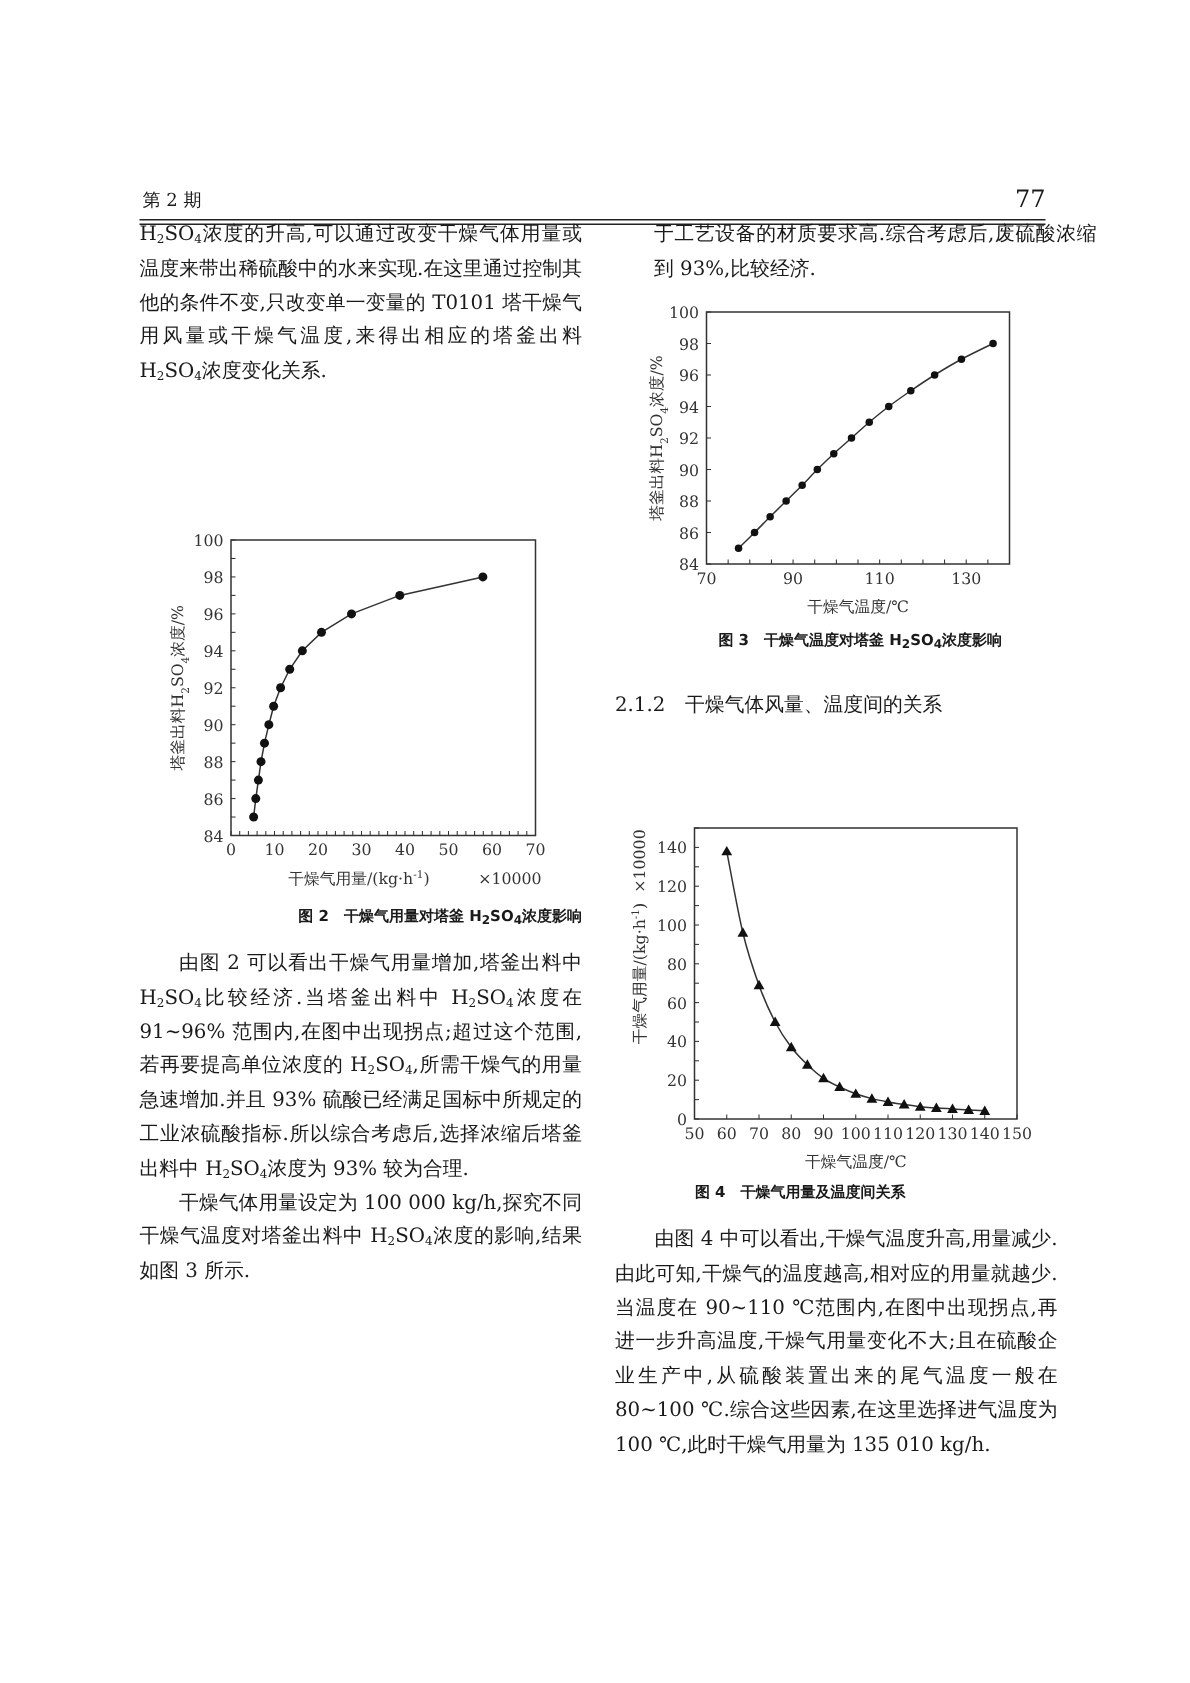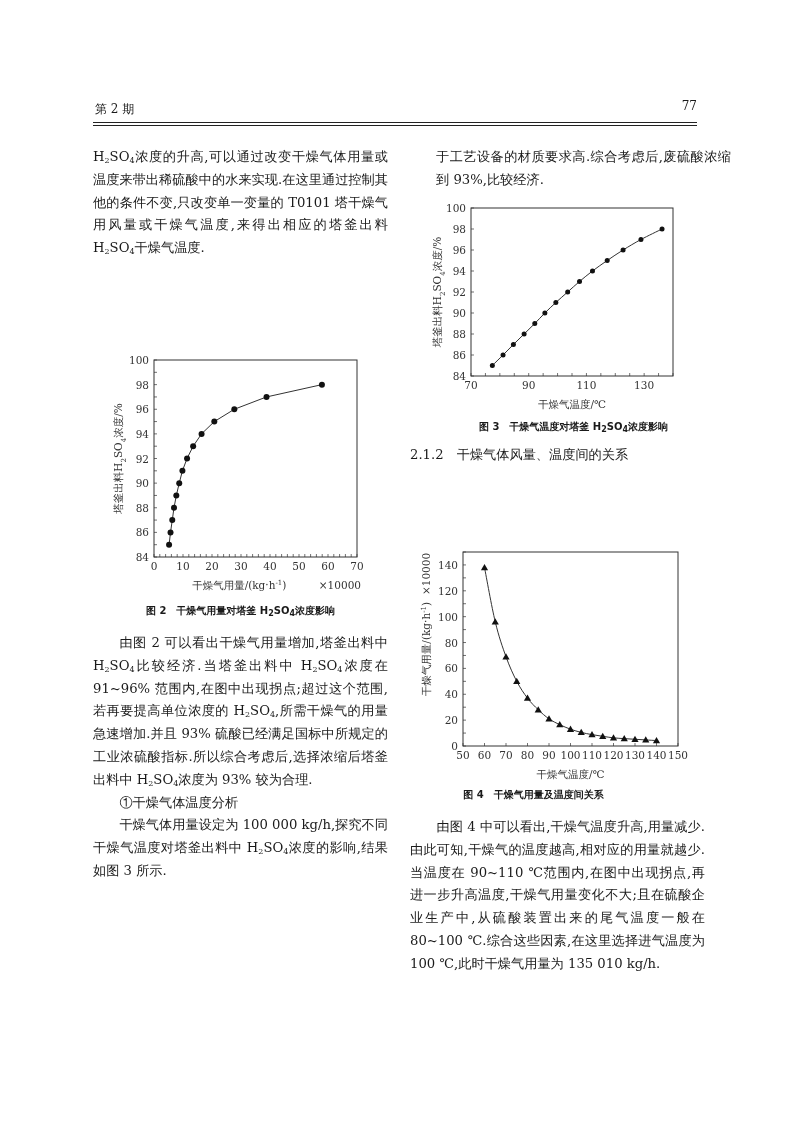--- a/index.html
+++ b/index.html
@@ -1,20 +1,20 @@
 <!DOCTYPE html>
 <html><head>
 <meta charset="utf-8">
 <style>
   html, body { margin: 0; padding: 0; background: #fff; }
   body { width: 793px; height: 1122px; position: relative; font-family: "DejaVu Serif", "Liberation Serif", serif; color: #1a1a1a; overflow: hidden; }
-  .header { position: absolute; left: 93px; top: 96px; width: 604px; height: 24px; font-size: 12px; }
+  .header { position: absolute; left: 93px; top: 120px; width: 604px; height: 24px; font-size: 12px; }
   .header .left { position: absolute; left: 2px; top: 5px; }
   .header .center { position: absolute; left: 0; right: 0; top: 5px; text-align: center; }
-  .header .right { position: absolute; right: 0; top: 3px; font-size: 12px; text-align: center; }
+  .header .right { position: absolute; right: 0; top: 3px; font-size: 16px; text-align: center; }
   .header .rule1 { position: absolute; left: 0; right: 0; top: 26px; border-top: 1px solid #222; }
   .header .rule2 { position: absolute; left: 0; right: 0; top: 29px; border-top: 1px solid #222; }
   .col { position: absolute; width: 295px; font-size: 13.2px; line-height: 22.8px; text-align: justify; }
   .col p { margin: 0; }
   .indent { text-indent: 2em; }
   .subhead { margin: 0; text-indent: 2em; }
   .sec { margin: 0; }
   sub { font-size: 8px; vertical-align: -2px; line-height: 0; }
   .fig { position: absolute; }
   .fig svg { display: block; overflow: visible; }
@@ -25,21 +25,21 @@
 <body>
 
 <div class="header">
   <span class="left">第 2 期</span>
   <span class="right">77</span>
   <div class="rule1"></div>
   <div class="rule2"></div>
 </div>
 
 <div class="col" style="left:93px; top:146px;">
-  <p><span>H</span><sub>2</sub><span>SO</span><sub>4</sub><span>浓度的升高,可以通过改变干燥气体用量或温度来带出稀硫酸中的水来实现.在这里通过控制其他的条件不变,只改变单一变量的 T0101 塔干燥气用风量或干燥气温度,来得出相应的塔釜出料 H</span><sub>2</sub><span>SO</span><sub>4</sub><span>干燥气温度.</span></p>
+  <p><span>H</span><sub>2</sub><span>SO</span><sub>4</sub><span>浓度的升高,可以通过改变干燥气体用量或温度来带出稀硫酸中的水来实现.在这里通过控制其他的条件不变,只改变单一变量的 T0101 塔干燥气用风量或干燥气温度,来得出相应的塔釜出料 H</span><sub>2</sub><span>SO</span><sub>4</sub><span>浓度变化关系.</span></p>
 </div>
 
 <div class="fig" style="left:100px; top:350px;">
   <svg id="fig2" width="280" height="250">
       <rect x="54" y="10" width="203" height="197" fill="none" stroke="#333" stroke-width="1"></rect>
       <line x1="54" y1="207" x2="54" y2="204" stroke="#333" stroke-width="0.7"></line>
       <line x1="59.8" y1="207" x2="59.8" y2="204" stroke="#333" stroke-width="0.7"></line>
       <line x1="65.6" y1="207" x2="65.6" y2="204" stroke="#333" stroke-width="0.7"></line>
       <line x1="71.4" y1="207" x2="71.4" y2="204" stroke="#333" stroke-width="0.7"></line>
       <line x1="77.2" y1="207" x2="77.2" y2="204" stroke="#333" stroke-width="0.7"></line>
@@ -121,27 +121,26 @@
       <circle cx="101.56" cy="83.875" r="3" fill="#111"></circle>
       <circle cx="114.32" cy="71.5625" r="3" fill="#111"></circle>
       <circle cx="134.32999999999998" cy="59.25" r="3" fill="#111"></circle>
       <circle cx="166.51999999999998" cy="46.9375" r="3" fill="#111"></circle>
       <circle cx="221.91" cy="34.625" r="3" fill="#111"></circle>
       <text x="139.26" y="239" font-size="10.5" text-anchor="middle"><tspan>干燥气用量/(kg·h</tspan><tspan baseline-shift="super" font-size="7">-1</tspan><tspan>)</tspan></text>
       <text x="22" y="108.5" font-size="10.5" text-anchor="middle" transform="rotate(-90 22 108.5)"><tspan>塔釜出料H</tspan><tspan baseline-shift="sub" font-size="7">2</tspan><tspan>SO</tspan><tspan baseline-shift="sub" font-size="7">4</tspan><tspan>浓度/%</tspan></text>
       <text x="261" y="239" font-size="10.5" text-anchor="end">×10000</text>
     </svg>
 </div>
-<div class="caption" style="left:93px; width:295px; top:604px;">
+<div class="caption" style="left:93px; width:295px; top:604px;text-align:right;">
   <span>图 2　干燥气用量对塔釜 H</span><sub>2</sub><span>SO</span><sub>4</sub><span>浓度影响</span>
 </div>
 
 <div class="col" style="left:93px; top:632px;">
   <p class="indent"><span>由图 2 可以看出干燥气用量增加,塔釜出料中 H</span><sub>2</sub><span>SO</span><sub>4</sub><span>比较经济.当塔釜出料中 H</span><sub>2</sub><span>SO</span><sub>4</sub><span>浓度在 91~96% 范围内,在图中出现拐点;超过这个范围,若再要提高单位浓度的 H</span><sub>2</sub><span>SO</span><sub>4</sub><span>,所需干燥气的用量急速增加.并且 93% 硫酸已经满足国标中所规定的工业浓硫酸指标.所以综合考虑后,选择浓缩后塔釜出料中 H</span><sub>2</sub><span>SO</span><sub>4</sub><span>浓度为 93% 较为合理.</span></p>
-  <p class="subhead">①干燥气体温度分析</p>
   <p class="indent"><span>干燥气体用量设定为 100 000 kg/h,探究不同干燥气温度对塔釜出料中 H</span><sub>2</sub><span>SO</span><sub>4</sub><span>浓度的影响,结果如图 3 所示.</span></p>
 </div>
 
 <div class="col" style="left:410px; top:146px;margin-left:26px;">
   <p>于工艺设备的材质要求高.综合考虑后,废硫酸浓缩到 93%,比较经济.</p>
 </div>
 
 <div class="fig" style="left:425px; top:198px;">
   <svg id="fig3" width="260" height="215">
       <rect x="46" y="10" width="202" height="168" fill="none" stroke="#333" stroke-width="1"></rect>
@@ -198,21 +197,21 @@
       <circle cx="215.96857142857144" cy="41.5" r="2.5" fill="#111"></circle>
       <circle cx="237.03428571428566" cy="31" r="2.5" fill="#111"></circle>
       <text x="147" y="210" font-size="10.5" text-anchor="middle">干燥气温度/℃</text>
       <text x="16" y="94" font-size="10.5" text-anchor="middle" transform="rotate(-90 16 94)"><tspan>塔釜出料H</tspan><tspan baseline-shift="sub" font-size="7">2</tspan><tspan>SO</tspan><tspan baseline-shift="sub" font-size="7">4</tspan><tspan>浓度/%</tspan></text>
     </svg>
 </div>
 <div class="caption" style="left:426px; width:295px; top:420px;">
   <span>图 3　干燥气温度对塔釜 H</span><sub>2</sub><span>SO</span><sub>4</sub><span>浓度影响</span>
 </div>
 
-<div class="col" style="left:410px; top:444px;">
+<div class="col" style="left:410px; top:460px;">
   <p class="sec">2.1.2　干燥气体风量、温度间的关系</p>
 </div>
 
 <div class="fig" style="left:418px; top:548px;">
   <svg id="fig4" width="280" height="235">
       <rect x="45" y="4" width="215" height="194" fill="none" stroke="#333" stroke-width="1"></rect>
       <line x1="45" y1="198" x2="45" y2="195" stroke="#333" stroke-width="0.7"></line>
       <line x1="66.5" y1="198" x2="66.5" y2="195" stroke="#333" stroke-width="0.7"></line>
       <line x1="88" y1="198" x2="88" y2="195" stroke="#333" stroke-width="0.7"></line>
       <line x1="109.5" y1="198" x2="109.5" y2="195" stroke="#333" stroke-width="0.7"></line>

